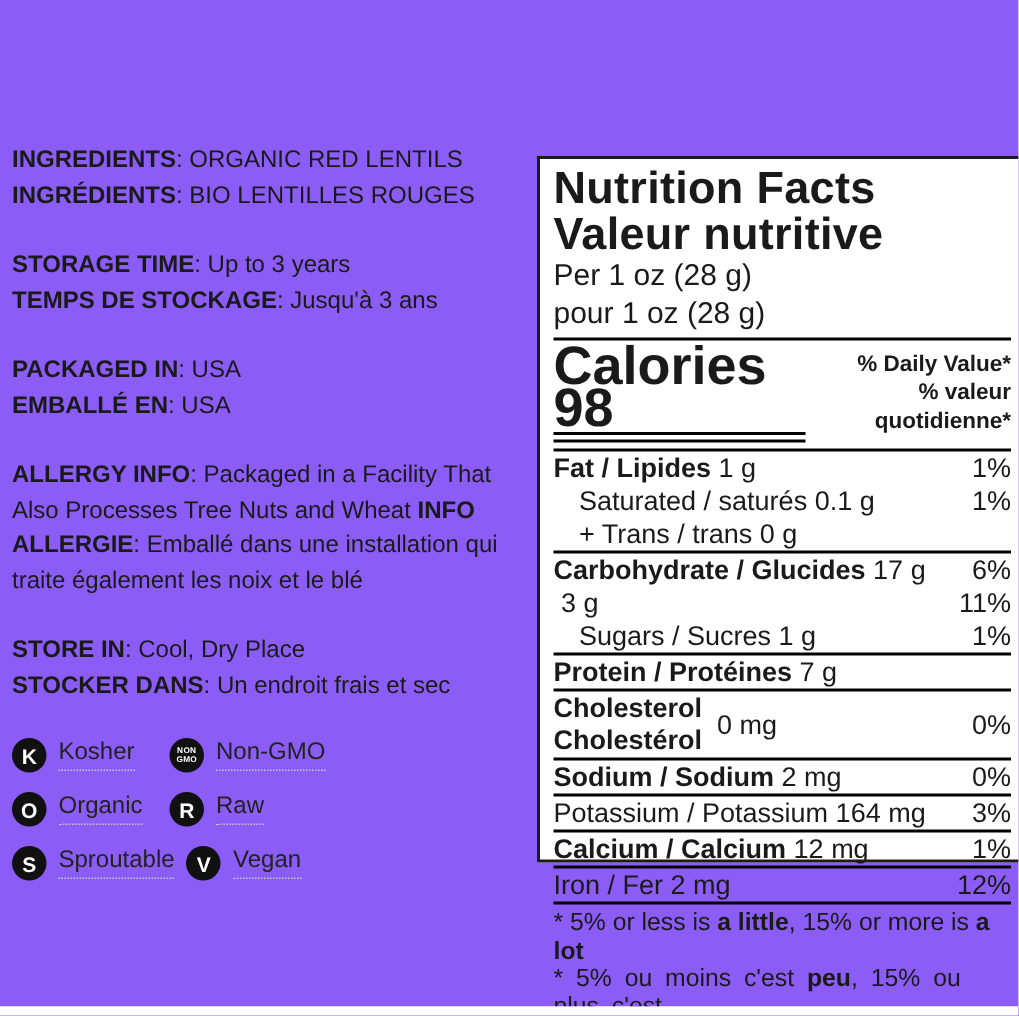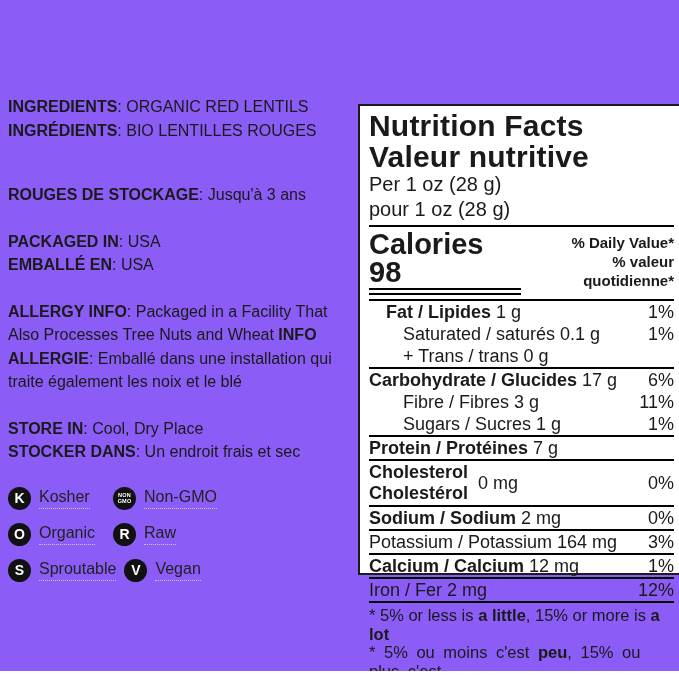--- a/index.html
+++ b/index.html
@@ -31,28 +31,28 @@
   
   .panel{
     position:absolute;left:358px;top:104px;width:327px;height:471px;
     box-sizing:border-box;border:2px solid #1c1c1c;background:#fff;
     padding:4px 9px 6px 9px;
   }
   .nf-title{font-size:30px;line-height:31px;font-weight:bold;letter-spacing:.2px;}
   .nf-serving{font-size:20px;line-height:25px;}
   .hr2{height:2px;background:#000;margin-top:3px;}
   .cal-block{display:flex;justify-content:space-between;align-items:flex-start;padding:3px 0 4px 0;}
-  .cal-left{font-size:29px;font-weight:bold;line-height:28px;}
+  .cal-left{font-size:36px;font-weight:bold;line-height:28px;}
   .cal-underline{display:inline-block;position:relative;padding-bottom:9px;}
   .cal-underline::before{content:"";position:absolute;left:0;right:0;bottom:5px;height:2px;background:#000;}
   .cal-underline::after{content:"";position:absolute;left:0;right:0;bottom:0;height:2px;background:#000;}
   .dv-head{text-align:right;font-size:15px;font-weight:bold;line-height:19px;padding-top:3px;}
   .rows{border-top:2px solid #000;}
   .row{display:flex;align-items:baseline;border-top:2px solid #000;padding:1px 0;font-size:18px;line-height:20px;}
-  .row.nosep{border-top:none;margin-left:17px;}
+  .row.nosep{border-top:none;}
   .row .nm{font-weight:bold;}
   .row.sub .nm{font-weight:normal;padding-left:17px;}
   .row .amt{font-weight:normal;margin-left:5px;}
   .row .dv{margin-left:auto;font-weight:normal;}
   .row.chol{align-items:center;padding:1px 0;}
   .chol-names{display:flex;flex-direction:column;font-weight:bold;}
   .chol-names span{line-height:21px;}
   .row.chol .amt{margin-left:10px;}
   .footnote{border-top:2px solid #000;padding-top:3px;font-size:16.5px;line-height:18.5px;}
   .footnote b{font-weight:bold;}
@@ -65,22 +65,22 @@
 <div class="stage">
 
   <div class="left-col">
 
     <p class="info-group">
       <span class="info-line"><b>INGREDIENTS</b><span>: ORGANIC RED LENTILS</span></span><br>
       <span class="info-line"><b>INGRÉDIENTS</b><span>: BIO LENTILLES ROUGES</span></span>
     </p>
 
     <p class="info-group">
-      <br>
-      <span class="info-line"><b>ROUGES DE STOCKAGE</b><span>: Jusqu'à 3 ans</span></span>
+      <span class="info-line"><b>STORAGE TIME</b><span>: Up to 3 years</span></span><br>
+      <span class="info-line"><b>TEMPS DE STOCKAGE</b><span>: Jusqu'à 3 ans</span></span>
     </p>
 
     <p class="info-group">
       <span class="info-line"><b>PACKAGED IN</b><span>: USA</span></span><br>
       <span class="info-line"><b>EMBALLÉ EN</b><span>: USA</span></span>
     </p>
 
     <p class="info-group">
       <span class="info-line"><b>ALLERGY INFO</b><span>: Packaged in a Facility That Also Processes Tree Nuts and Wheat</span></span>
       <span class="info-line"><b>INFO ALLERGIE</b><span>: Emballé dans une installation qui traite également les noix et le blé</span></span>
@@ -160,21 +160,20 @@
         <span class="nm">+ Trans / trans</span>
         <span class="amt">0 g</span>
         <span class="dv"></span>
       </div>
       <div class="row">
         <span class="nm">Carbohydrate / Glucides</span>
         <span class="amt">17 g</span>
         <span class="dv">6%</span>
       </div>
       <div class="row sub nosep">
-        <span class="nm">Fibre / Fibres</span>
         <span class="amt">3 g</span>
         <span class="dv">11%</span>
       </div>
       <div class="row sub nosep">
         <span class="nm">Sugars / Sucres</span>
         <span class="amt">1 g</span>
         <span class="dv">1%</span>
       </div>
       <div class="row">
         <span class="nm">Protein / Protéines</span>

